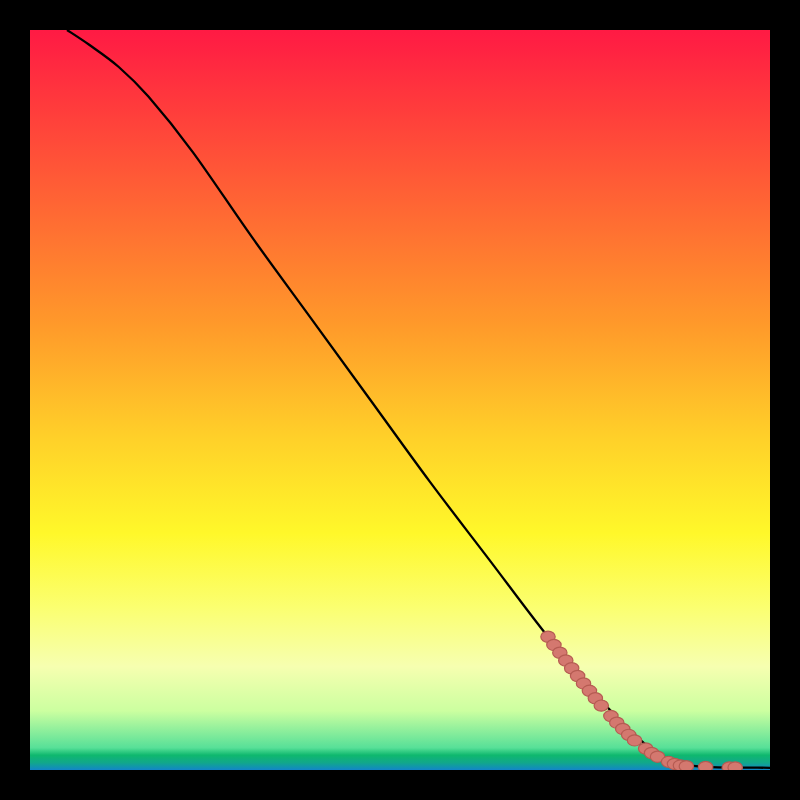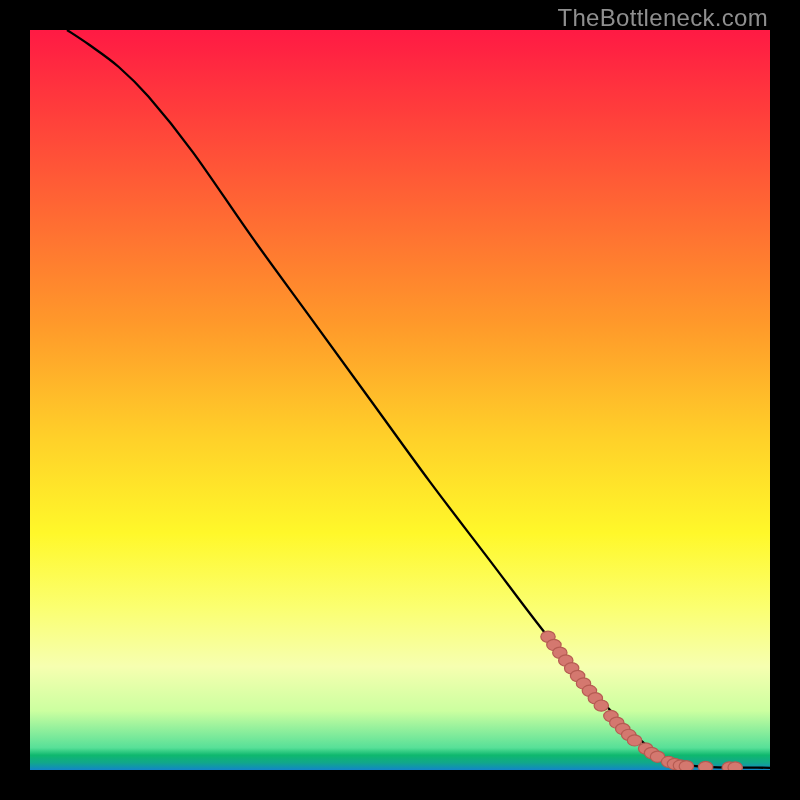--- a/index.html
+++ b/index.html
@@ -34,21 +34,20 @@
     color: #8f8f8f;
     font-size: 24px;
     letter-spacing: 0.3px;
     font-weight: 400;
   }
 </style>
 </head>
 <body>
 
 <div class="stage">
-  <div class="watermark">TheBottleneck.com</div>
   <div class="plot-box">
     <div class="grad"></div>
     <svg class="curve-svg" viewBox="0 0 740 740" preserveAspectRatio="none">
       <path id="curve-path" fill="none" stroke="#000000" stroke-width="2.3" d="M 37 0 C 40.7 2.466666666666678, 50.56666666666667 8.6333333333334, 59.2 14.800000000000068 C 67.83333333333334 20.966666666666736, 78.93333333333334 28.366666666666674, 88.8 37 C 98.66666666666666 45.633333333333326, 106.06666666666666 52.416666666666686, 118.4 66.60000000000002 C 130.73333333333335 80.78333333333336, 145.53333333333336 98.66666666666669, 162.8 122.10000000000002 C 180.06666666666666 145.53333333333336, 202.26666666666668 179.45000000000005, 222 207.20000000000005 C 241.73333333333332 234.95000000000005, 261.46666666666664 261.4666666666667, 281.2 288.6 C 300.93333333333334 315.73333333333335, 320.6666666666667 342.8666666666667, 340.40000000000003 370 C 360.1333333333334 397.1333333333333, 379.8666666666667 424.8833333333333, 399.6 451.4 C 419.33333333333337 477.91666666666663, 439.06666666666666 503.20000000000005, 458.8 529.1 C 478.53333333333336 555, 498.26666666666665 582.1333333333333, 518 606.8 C 537.7333333333333 631.4666666666666, 562.4000000000001 660.45, 577.2 677.1 C 592 693.75, 598.1666666666666 698.6833333333334, 606.8 706.7 C 615.4333333333333 714.7166666666667, 621.6 720.6366666666668, 629 725.2 C 636.4 729.7633333333333, 642.5666666666667 732.1066666666667, 651.2 734.08 C 659.8333333333334 736.0533333333334, 666.0000000000001 736.4233333333333, 680.8000000000001 737.04 C 695.6 737.6566666666666, 730.1333333333333 737.6566666666666, 740 737.78"></path>
       <g id="dots-group">
           <ellipse cx="518" cy="606.8" rx="7.2" ry="5.6" class="dot" fill="#d4786f" stroke="#b55b52"></ellipse>
           <ellipse cx="523.92" cy="614.94" rx="7.2" ry="5.6" class="dot" fill="#d4786f" stroke="#b55b52"></ellipse>
           <ellipse cx="529.84" cy="622.71" rx="7.2" ry="5.6" class="dot" fill="#d4786f" stroke="#b55b52"></ellipse>
           <ellipse cx="535.7600000000001" cy="630.48" rx="7.2" ry="5.6" class="dot" fill="#d4786f" stroke="#b55b52"></ellipse>
           <ellipse cx="541.68" cy="638.25" rx="7.2" ry="5.6" class="dot" fill="#d4786f" stroke="#b55b52"></ellipse>

